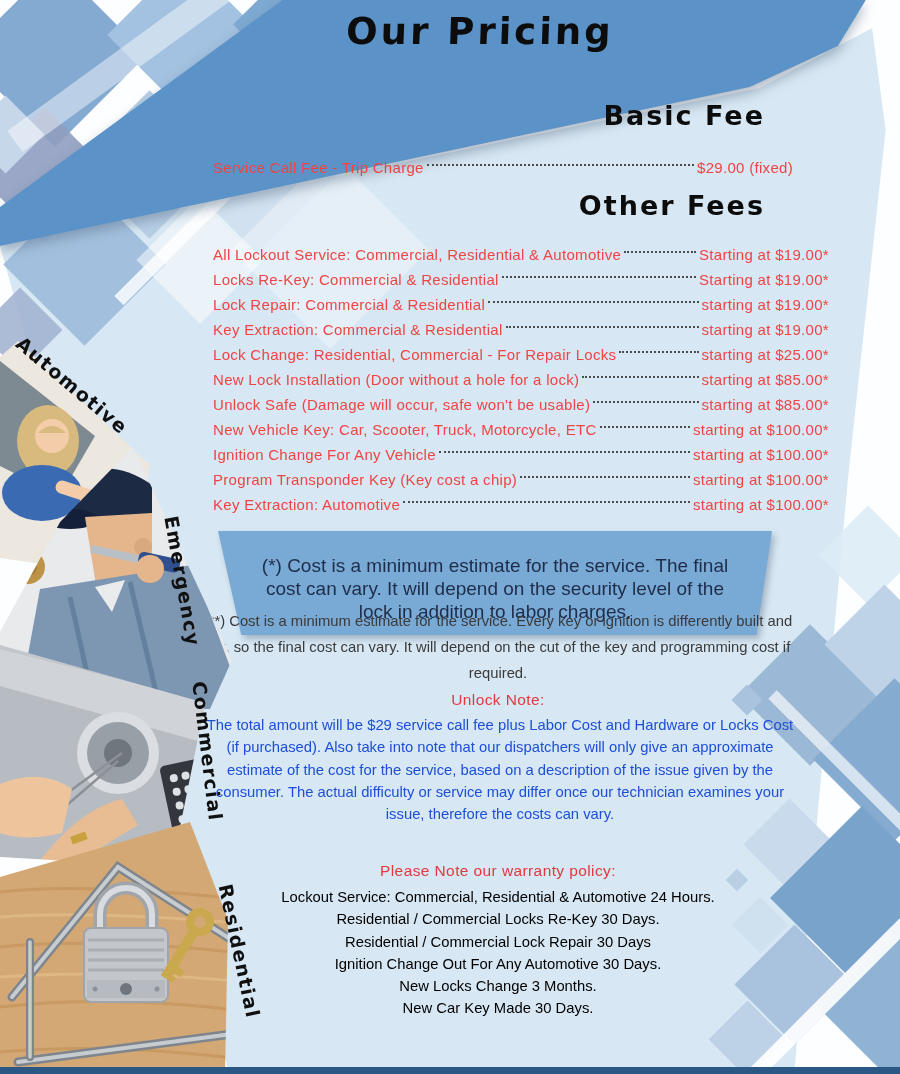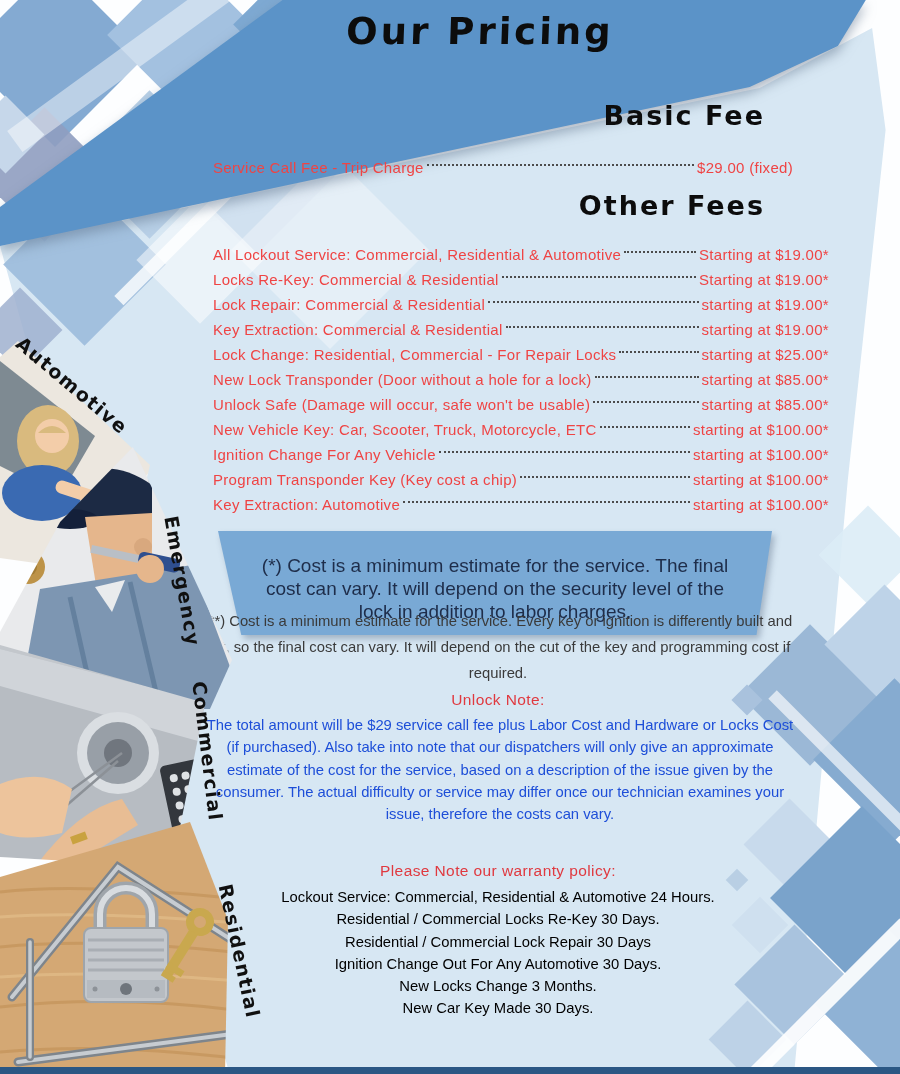--- a/index.html
+++ b/index.html
@@ -138,21 +138,21 @@
         <span class="lbl">Key Extraction: Commercial &amp; Residential</span>
         <span class="leader"></span>
         <span class="price">starting at $19.00*</span>
       </div>
     <div class="fee-row">
         <span class="lbl">Lock Change: Residential, Commercial - For Repair Locks</span>
         <span class="leader"></span>
         <span class="price">starting at $25.00*</span>
       </div>
     <div class="fee-row">
-        <span class="lbl">New Lock Transponder (Door without a hole for a lock)</span>
+        <span class="lbl">New Lock Installation (Door without a hole for a lock)</span>
         <span class="leader"></span>
         <span class="price">starting at $85.00*</span>
       </div>
     <div class="fee-row">
         <span class="lbl">Unlock Safe (Damage will occur, safe won't be usable)</span>
         <span class="leader"></span>
         <span class="price">starting at $85.00*</span>
       </div>
     <div class="fee-row">
         <span class="lbl">New Vehicle Key: Car, Scooter, Truck, Motorcycle, ETC</span>

